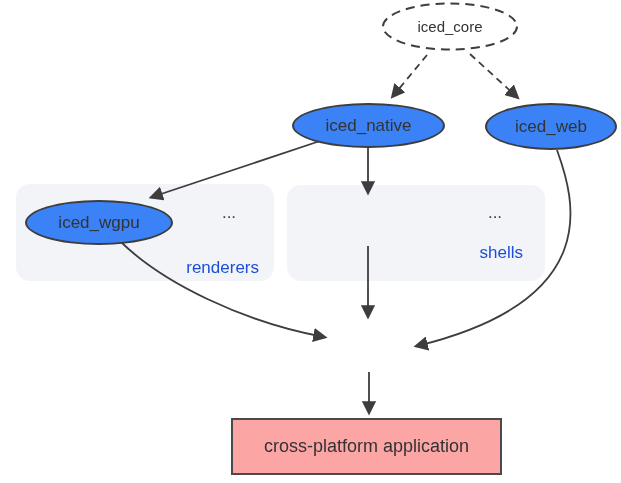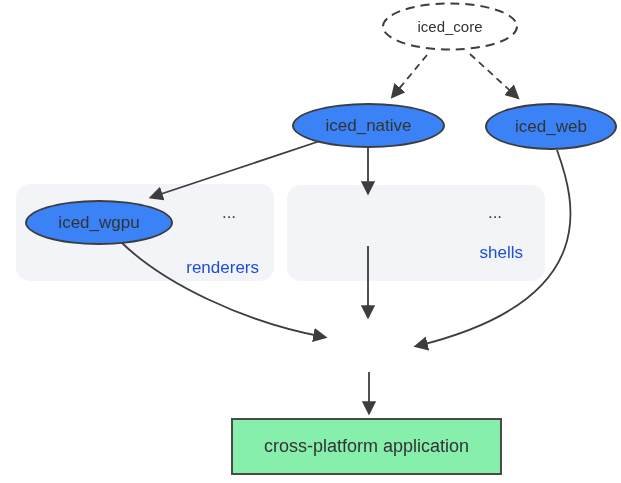--- a/index.html
+++ b/index.html
@@ -17,21 +17,21 @@
     background:#3b82f6; border:2px solid #3d3d3d; border-radius:50%;
     font-size:17px; color:#333333; white-space:nowrap;
   }
   .node-core-label {
     position:absolute; display:flex; align-items:center; justify-content:center;
     font-size:15px; color:#333333; background:transparent; border:none;
   }
   .rect-node {
     position:absolute; box-sizing:border-box;
     display:flex; align-items:center; justify-content:center;
-    background:#86efac; border:2px solid #4a4a4a;
+    background:#fca5a5; border:2px solid #4a4a4a;
     font-size:18px; color:#333333; white-space:nowrap;
   }
   .ellipsis {
     position:absolute; font-size:17px; color:#3d3d3d; width:30px; text-align:center;
     line-height:17px;
   }
   .group-label {
     position:absolute; font-size:17px; color:#1d4ed8; line-height:17px;text-align:center;
   }
 </style>

